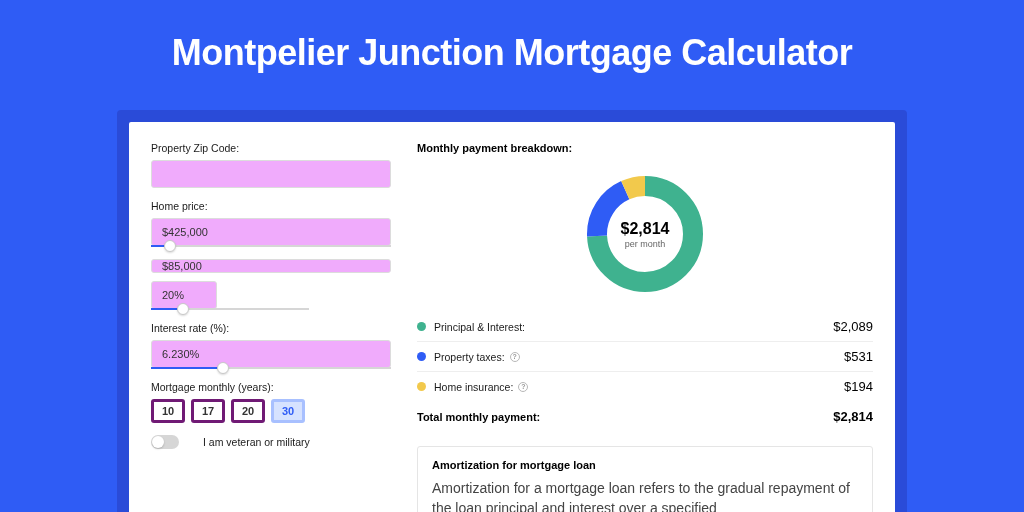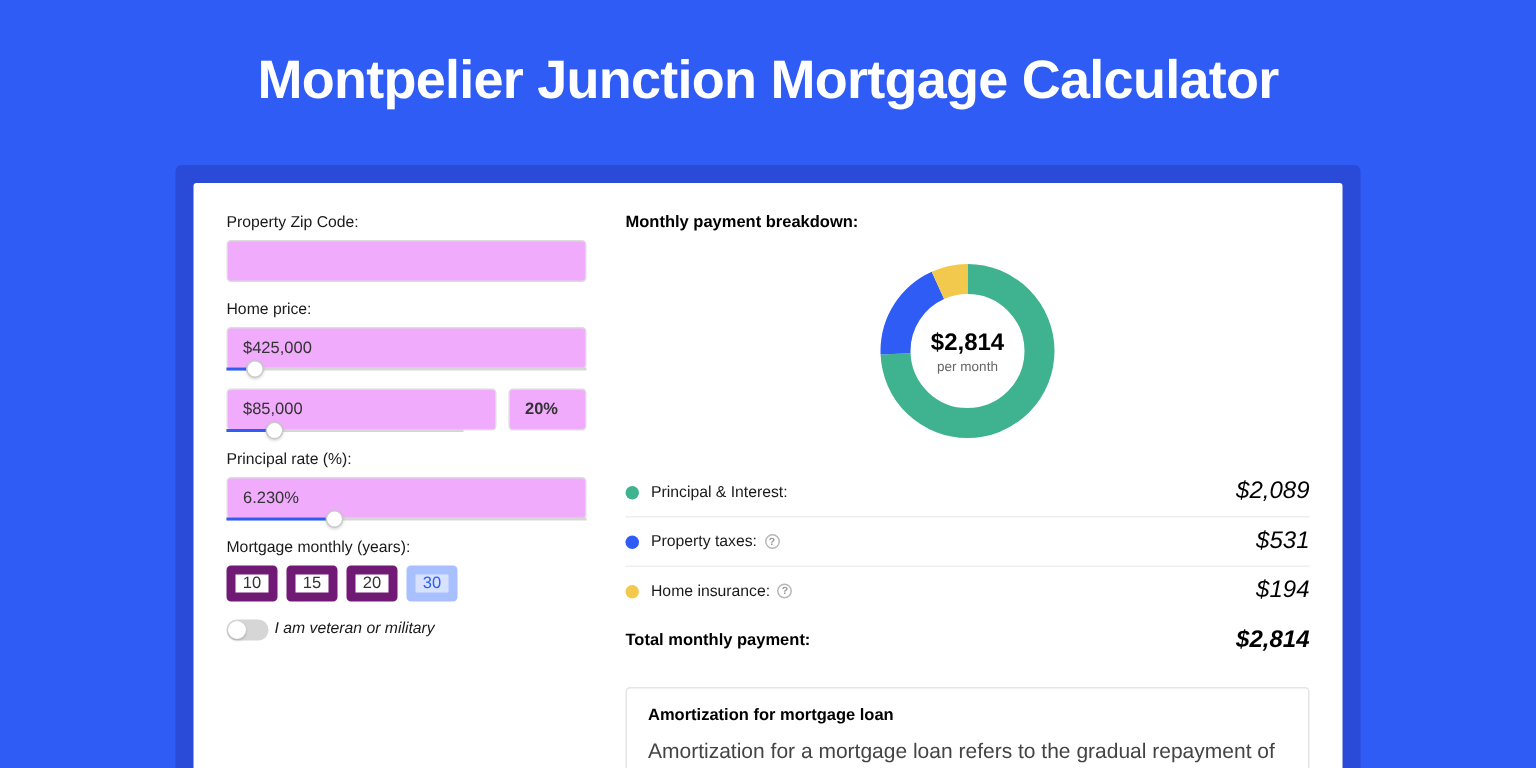--- a/index.html
+++ b/index.html
@@ -9,43 +9,43 @@
   .card-wrap { width: 790px; margin: 12px auto; background: #2a4bd8; padding: 12px 12px 0; border-radius: 4px 4px 0 0; }
   .card { background: #ffffff; border-radius: 2px; padding: 20px 22px 0; display: flex; gap: 26px; height: 400px; overflow: hidden; }
   .left-col { width: 240px; flex-shrink: 0; }
   .right-col { flex: 1; }
   .field { margin-bottom: 12px; }
   .label { font-size: 10.5px; color: #1a1a1a; margin-bottom: 6px; display: block; }
   .input { width: 100%; height: 28px; border: 1px solid #dcdcdc; border-radius: 3px; background: #f0abfc; font-size: 11px; padding: 0 10px; color: #333; }
   .slider-track { position: relative; height: 2px; background: #d6d6d6; margin-top: -1px; }
   .slider-fill { position: absolute; left: 0; top: 0; height: 2px; background: #2f5cf5; }
   .slider-thumb { position: absolute; top: 50%; width: 12px; height: 12px; background: #fff; border: 1px solid #c9c9c9; border-radius: 50%; transform: translate(-50%, -50%); box-shadow: 0 1px 2px rgba(0,0,0,0.15); }
-  .dp-row { display: flex; gap: 8px; }
+  .dp-row { display: flex; gap: 8px; flex-direction: column; }
   .dp-row .input:first-child { flex: 1; }
-  .dp-row .input:last-child { width: 52px; font-weight: bold; }
+  .dp-row .input:last-child { width: 66px; }
   .period-row { display: flex; gap: 6px; }
-  .period-btn { width: 34px; height: 24px; border: 6px solid #701a75; border-radius: 3px; background: #fff; font-size: 11px; font-weight: 400; color: #333; cursor: pointer; }
+  .period-btn { width: 34px; height: 24px; border: 3px solid #701a75; border-radius: 3px; background: #fff; font-size: 11px; font-weight: 700; color: #333; cursor: pointer; }
   .period-btn.active { background: #d6e2ff; border-color: #a8c0ff; color: #2f5cf5; }
-  .toggle-row { display: flex; gap: 4px; margin-top: 10px; font-style: italic; }
+  .toggle-row { display: flex; align-items: center; gap: 24px; margin-top: 10px; }
   .toggle { width: 28px; height: 14px; background: #d6d6d6; border-radius: 8px; position: relative; cursor: pointer; }
   .toggle-knob { position: absolute; left: 1px; top: 1px; width: 12px; height: 12px; background: #fff; border-radius: 50%; box-shadow: 0 1px 2px rgba(0,0,0,0.2); }
   .toggle-label { font-size: 10.5px; color: #1a1a1a; }
   .section-title { font-size: 11px; font-weight: 700; color: #000; margin-bottom: 10px; }
   .donut-wrap { display: flex; justify-content: center; padding: 6px 0 14px; }
   .donut { position: relative; width: 128px; height: 128px; }
   .donut svg { transform: rotate(-90deg); }
   .donut-center { position: absolute; inset: 0; display: flex; flex-direction: column; align-items: center; justify-content: center; }
   .donut-total { font-size: 16px; font-weight: 800; color: #000; }
   .donut-sub { font-size: 9px; color: #666; margin-top: 1px; }
   .break-row { display: flex; align-items: center; padding: 7px 0; border-bottom: 1px solid #eeeeee; font-size: 10.5px; }
   .break-row:last-of-type { border-bottom: none; }
   .dot { width: 9px; height: 9px; border-radius: 50%; margin-right: 8px; flex-shrink: 0; }
   .break-label { color: #1a1a1a; display: flex; align-items: center; gap: 5px; }
   .info-icon { width: 10px; height: 10px; border: 1px solid #b8b8b8; border-radius: 50%; display: inline-flex; align-items: center; justify-content: center; font-size: 7px; color: #999; font-weight: 600; line-height: 1; }
-  .break-val { margin-left: auto; font-size: 16px; color: #000; font-style: italic; }
+  .break-val { margin-left: auto; font-size: 13px; color: #000; }
   .total-row { display: flex; align-items: center; padding: 8px 0; font-size: 11px; font-weight: 700; }
   .total-row .break-val { font-weight: 800; }
   .amort-card { border: 1px solid #e5e5e5; border-radius: 3px; padding: 12px 14px; margin-top: 14px; }
   .amort-title { font-size: 11px; font-weight: 700; margin-bottom: 8px; }
   .amort-text { font-size: 14px; color: #444; line-height: 1.4; }
 </style>
 </head>
 <body>
 
 <h1 class="page-title">Montpelier Junction Mortgage Calculator</h1>
@@ -74,33 +74,33 @@
           <input class="input" value="$85,000" style="">
           <input class="input" value="20%" style="">
         </div>
         <div class="slider-track" style="width:158px">
           <div class="slider-fill" style="width: 20%;"></div>
           <div class="slider-thumb" style="left: 20%;"></div>
         </div>
       </div>
 
       <div class="field">
-        <label class="label">Principal rate (%):</label>
+        <label class="label">Interest rate (%):</label>
         <input class="input" value="6.230%" style="">
         <div class="slider-track">
           <div class="slider-fill" style="width: 30%;"></div>
           <div class="slider-thumb" style="left: 30%;"></div>
         </div>
       </div>
 
       <div class="field">
         <label class="label">Mortgage monthly (years):</label>
         <div class="period-row" id="period-row">
             <button class="period-btn">10</button>
-            <button class="period-btn">15</button>
+            <button class="period-btn">17</button>
             <button class="period-btn">20</button>
             <button class="period-btn active">30</button>
           </div>
       </div>
 
       <div class="toggle-row">
         <div class="toggle">
           <div class="toggle-knob"></div>
         </div>
         <span class="toggle-label">I am veteran or military</span>

